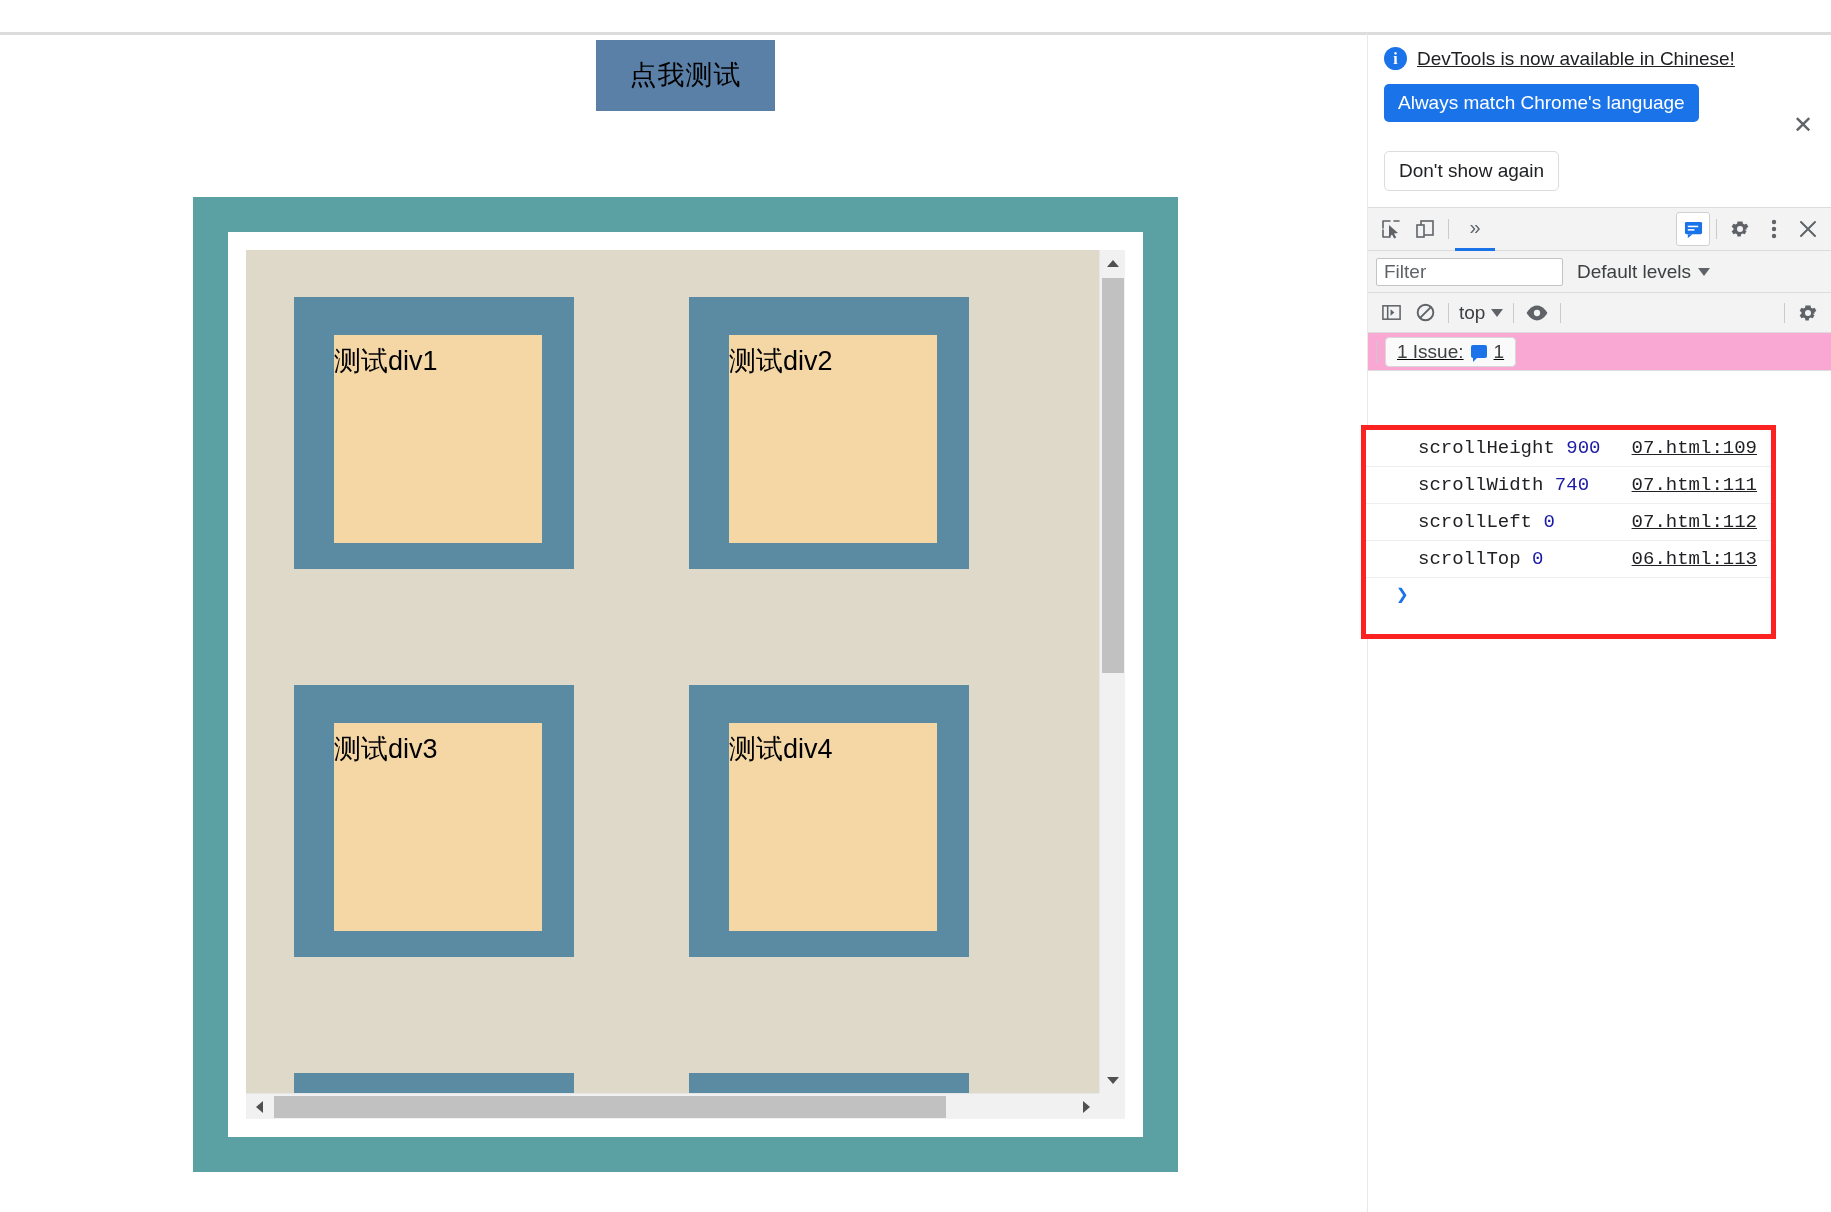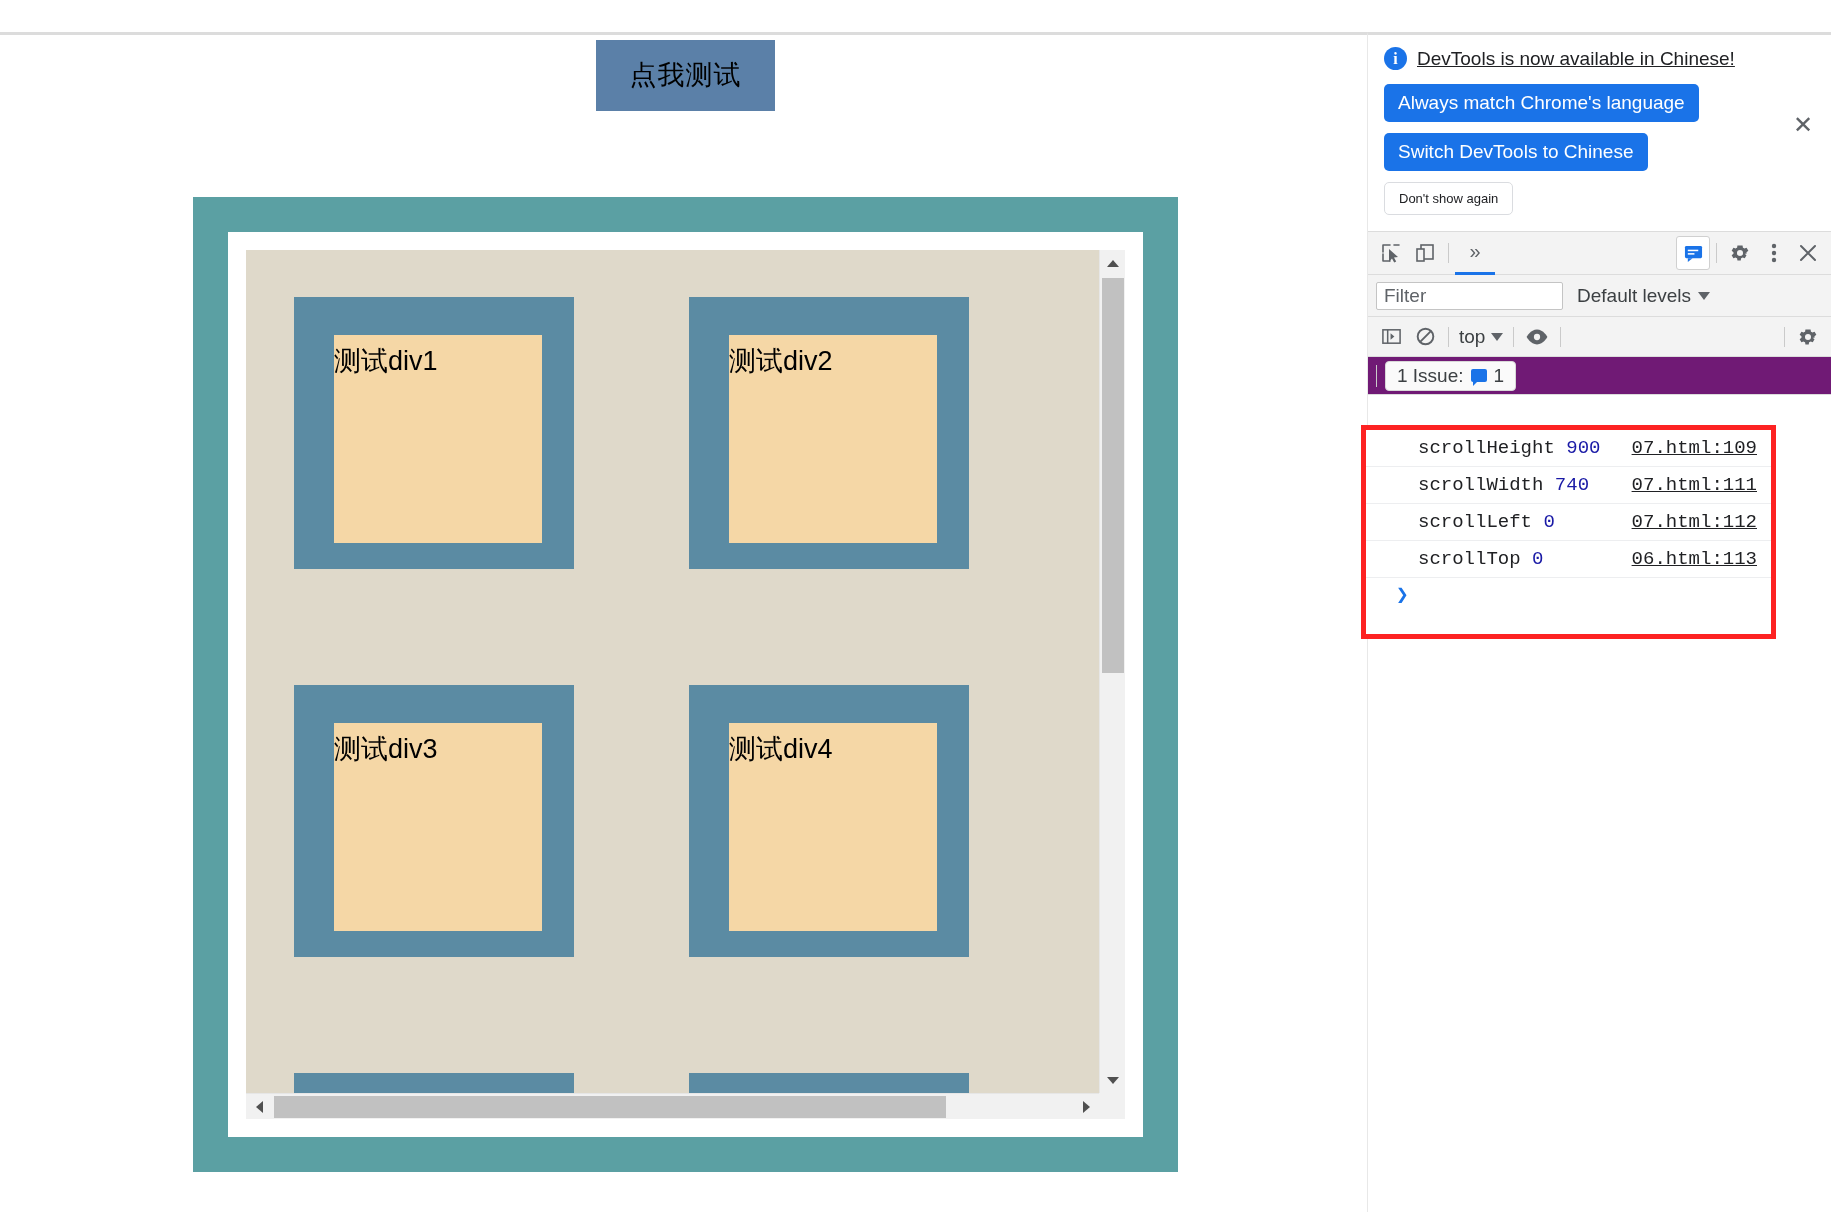--- a/index.html
+++ b/index.html
@@ -176,21 +176,21 @@
     font-size: 19px; font-weight: normal;
     padding: 8px 14px;
     margin-bottom: 11px;
     cursor: pointer;
     font-family: "Liberation Sans", sans-serif;
   }
   .white-btn {
     display: inline-block;
     background: #fff; color: #202124;
     border: 1px solid #dadce0; border-radius: 5px;
-    font-size: 13px;
+    font-size: 19px;
     padding: 8px 14px;
     cursor: pointer;
     font-family: "Liberation Sans", sans-serif;
   }
   #banner-close {
     position: absolute; right: 18px; top: 78px;
     font-size: 24px; color: #5f6368; cursor: pointer;
     line-height: 1;
   }
 
@@ -264,23 +264,24 @@
   #filter-input::placeholder { color: #5f6368; opacity: 1; }
   #levels-select {
     font-size: 19px; color: #3c4043;
     display: flex; align-items: center; gap: 7px; cursor: pointer;
   }
 
   
   #dt-issuebar {
     display: flex; align-items: center;
     height: 38px;
-    background: #701a75;
+    background: #f9a8d4;
     padding: 0 8px;
     border-bottom: 1px solid #dcdcdc;
+    text-decoration: underline;
   }
   .issue-sep { width: 1px; height: 22px; background: #cacaca; margin-right: 8px; }
   #issue-chip {
     display: flex; align-items: center; gap: 7px;
     border: 1px solid #d8d8d8; border-radius: 4px;
     background: #fafafa;
     padding: 3px 11px;
     font-size: 19px; color: #3c4043;
     cursor: pointer;
   }
@@ -396,21 +397,21 @@
 
   <div id="devtools">
 
     <div id="lang-banner">
       <div id="banner-row">
         <span class="info-icon">i</span>
         <span id="banner-text">DevTools is now available in Chinese!</span>
       </div>
       <div>
         <button class="blue-btn">Always match Chrome's language</button><br>
-        <button class="blue-btn">Switch DevTools to Chinese</button><br>
+        <br>
         <button class="white-btn">Don't show again</button>
       </div>
       <span id="banner-close">✕</span>
     </div>
 
     <div id="dt-toolbar">
       <div class="tb-btn">
         <svg width="22" height="22" viewBox="0 0 22 22">
           <path d="M3 3h7M3 3v7M3 19h7M3 19v-7M19 3h-5" stroke="#5f6368" stroke-width="1.6" fill="none" stroke-linecap="round"></path>
           <path d="M9 7l9 8-4 .6 2.2 4-2 1-2.2-4L9 20z" fill="#5f6368"></path>

